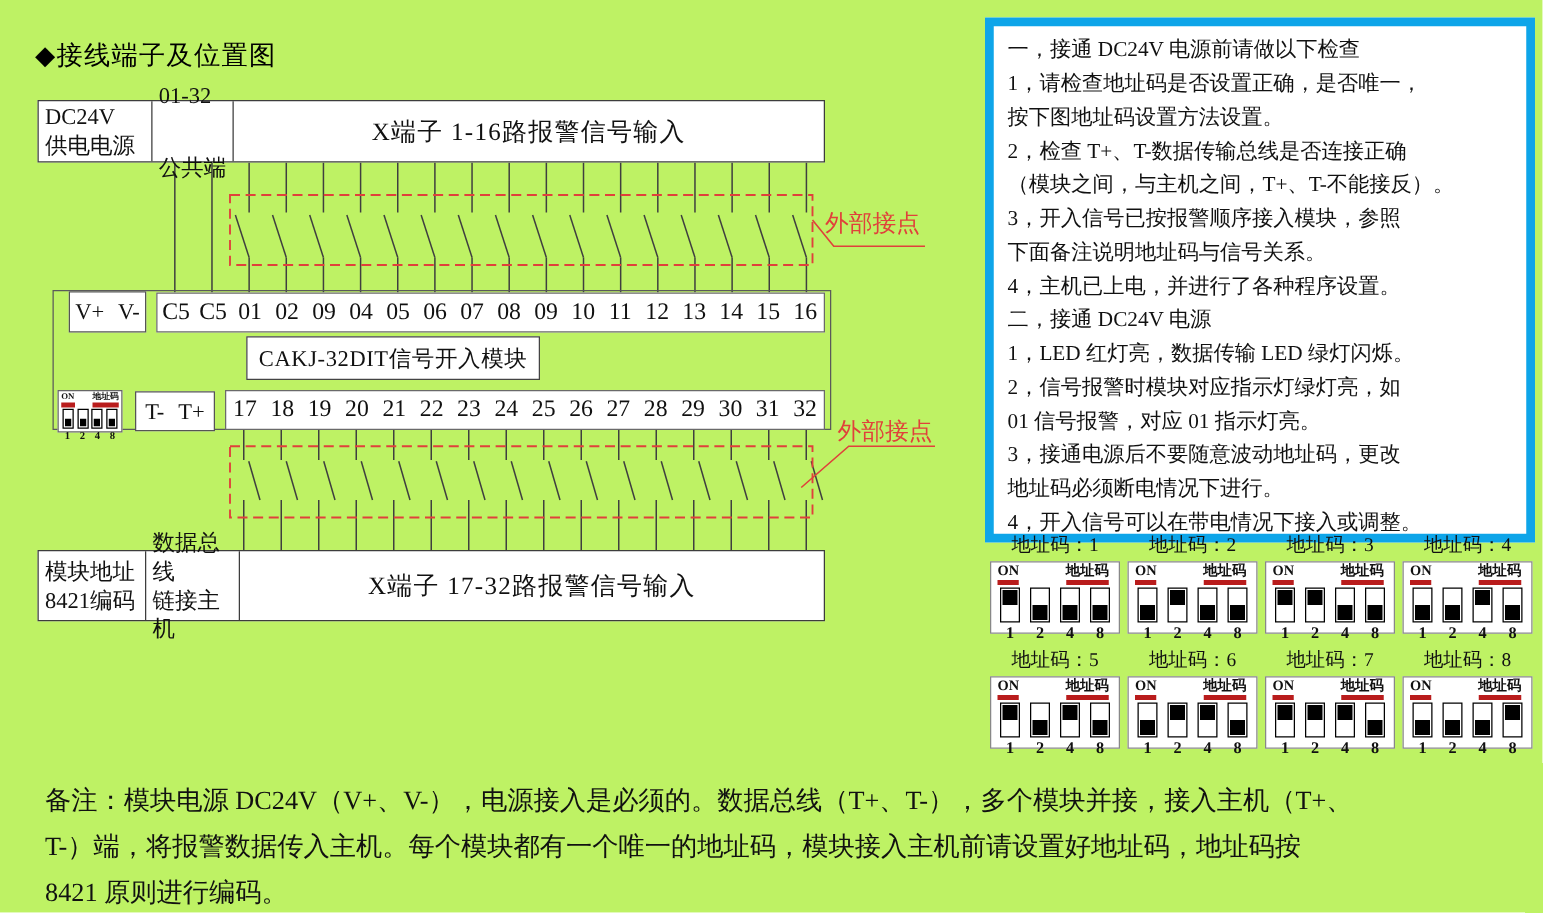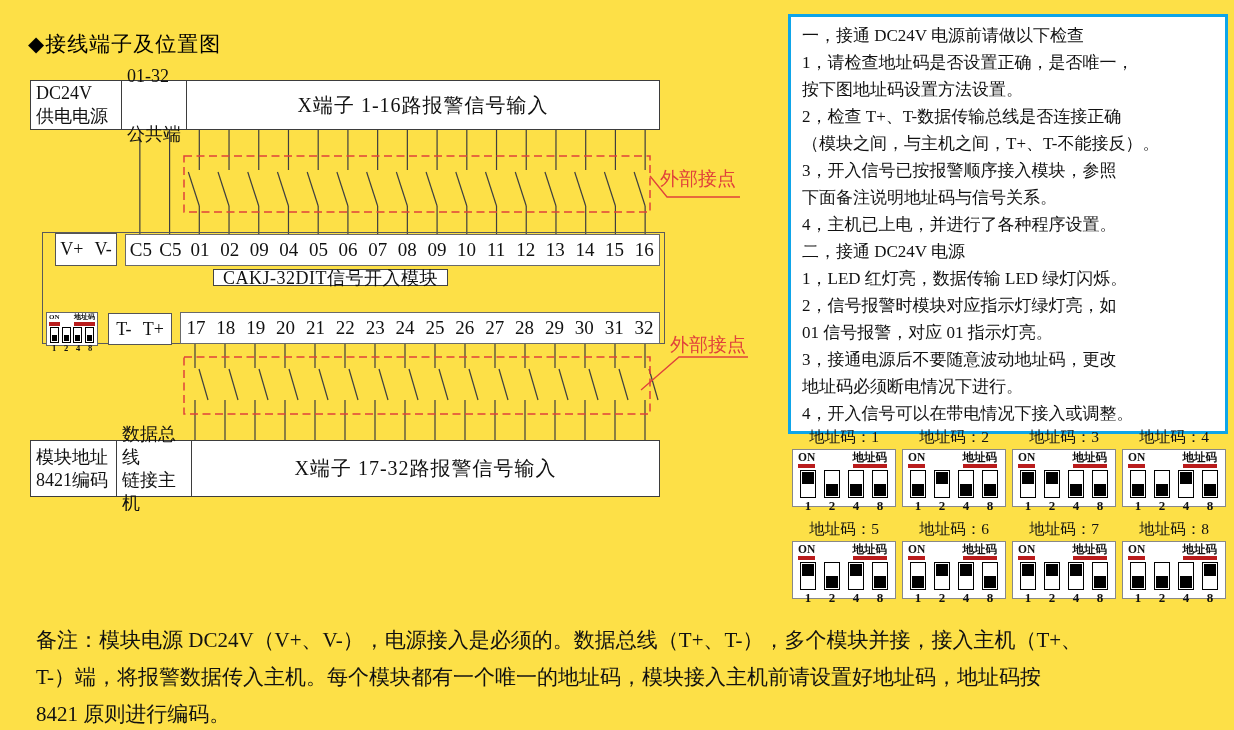--- a/index.html
+++ b/index.html
@@ -1,34 +1,34 @@
 <!DOCTYPE html>
 <html><head>
 <meta charset="utf-8">
 <style>
   html,body{margin:0;padding:0;background:#fff;}
   body{width:1234px;height:730px;font-family:"Liberation Serif","DejaVu Serif",serif;color:#111;}
-  .stage{position:relative;width:1234px;height:730px;background:#fde047;overflow:hidden;}
+  .stage{position:relative;width:1234px;height:730px;background:#bef264;overflow:hidden;}
   .abs{position:absolute;}
   #wires{position:absolute;left:0;top:0;z-index:1;}
   .title{left:28px;top:30px;font-size:21px;letter-spacing:1px;font-family:"Liberation Sans","DejaVu Sans",sans-serif;color:#000;}
   .box{position:absolute;background:#fff;box-sizing:border-box;z-index:2;}
   .hdr{display:flex;border:1.6px solid #3d3d3d;}
   .hdr .cell{display:flex;flex-direction:column;justify-content:center;box-sizing:border-box;}
   .hdr .cell + .cell{border-left:1.6px solid #3d3d3d;}
   .cell.two{font-size:18px;line-height:23px;padding-left:5px;}
   .cell.wide{flex:1;align-items:center;font-size:20px;letter-spacing:1px;}
   .outline{border:1.6px solid #5a5a5a;background:transparent;}
   .strip{border:1.6px solid #6a6a6a;display:flex;align-items:center;font-size:19px;}
   .tcell{flex:1;text-align:center;white-space:nowrap;}
   .mini{border:1.6px solid #555;display:flex;align-items:center;justify-content:center;font-size:18px;word-spacing:7px;}
   .cakj{border:1.5px solid #444;display:flex;align-items:center;justify-content:center;font-size:18px;letter-spacing:.5px;}
   .redlab{position:absolute;color:#e0413b;font-size:19px;white-space:nowrap;z-index:3;}
   
-  .notice{left:788px;top:14px;width:440px;height:420px;border:3px solid #0ea5e9;padding:5px 6px 0 11px;font-size:17px;}
+  .notice{left:788px;top:14px;width:440px;height:420px;border:7px solid #0ea5e9;padding:5px 6px 0 11px;font-size:17px;}
   .nline{line-height:27px;white-space:nowrap;}
   
   .dip{display:flex;flex-direction:column;box-sizing:border-box;}
   .dip-head{display:flex;justify-content:space-between;align-items:flex-end;}
   .dip-head span{border-bottom:4px solid #b91c1c;white-space:nowrap;font-weight:bold;}
   .dip-slots{display:flex;justify-content:space-between;}
   .slot{position:relative;background:#fff;box-sizing:content-box;}
   .knob{position:absolute;left:1px;right:1px;background:#000;}
   .slot.up .knob{top:1px;}
   .slot.down .knob{bottom:1px;}
@@ -197,21 +197,21 @@
       <span class="tcell">08</span>
       <span class="tcell">09</span>
       <span class="tcell">10</span>
       <span class="tcell">11</span>
       <span class="tcell">12</span>
       <span class="tcell">13</span>
       <span class="tcell">14</span>
       <span class="tcell">15</span>
       <span class="tcell">16</span>
     </div>
-  <div class="box cakj" style="left:213px;top:269px;width:235px;height:17px;">CAKJ-32DIT信号开入模块</div>
+  <div class="box cakj" style="left:197px;top:269px;width:235px;height:35px;">CAKJ-32DIT信号开入模块</div>
   <div class="box dip dip-sm" id="dipModule" style="left:46px;top:312px;width:52px;height:34px;border:1px solid #666;">
       <div class="dip-head">
         <span>ON</span>
         <span>地址码</span>
       </div>
       <div class="dip-slots">
         <div class="slot down">
           <div class="knob"></div>
         </div>
         <div class="slot down">

